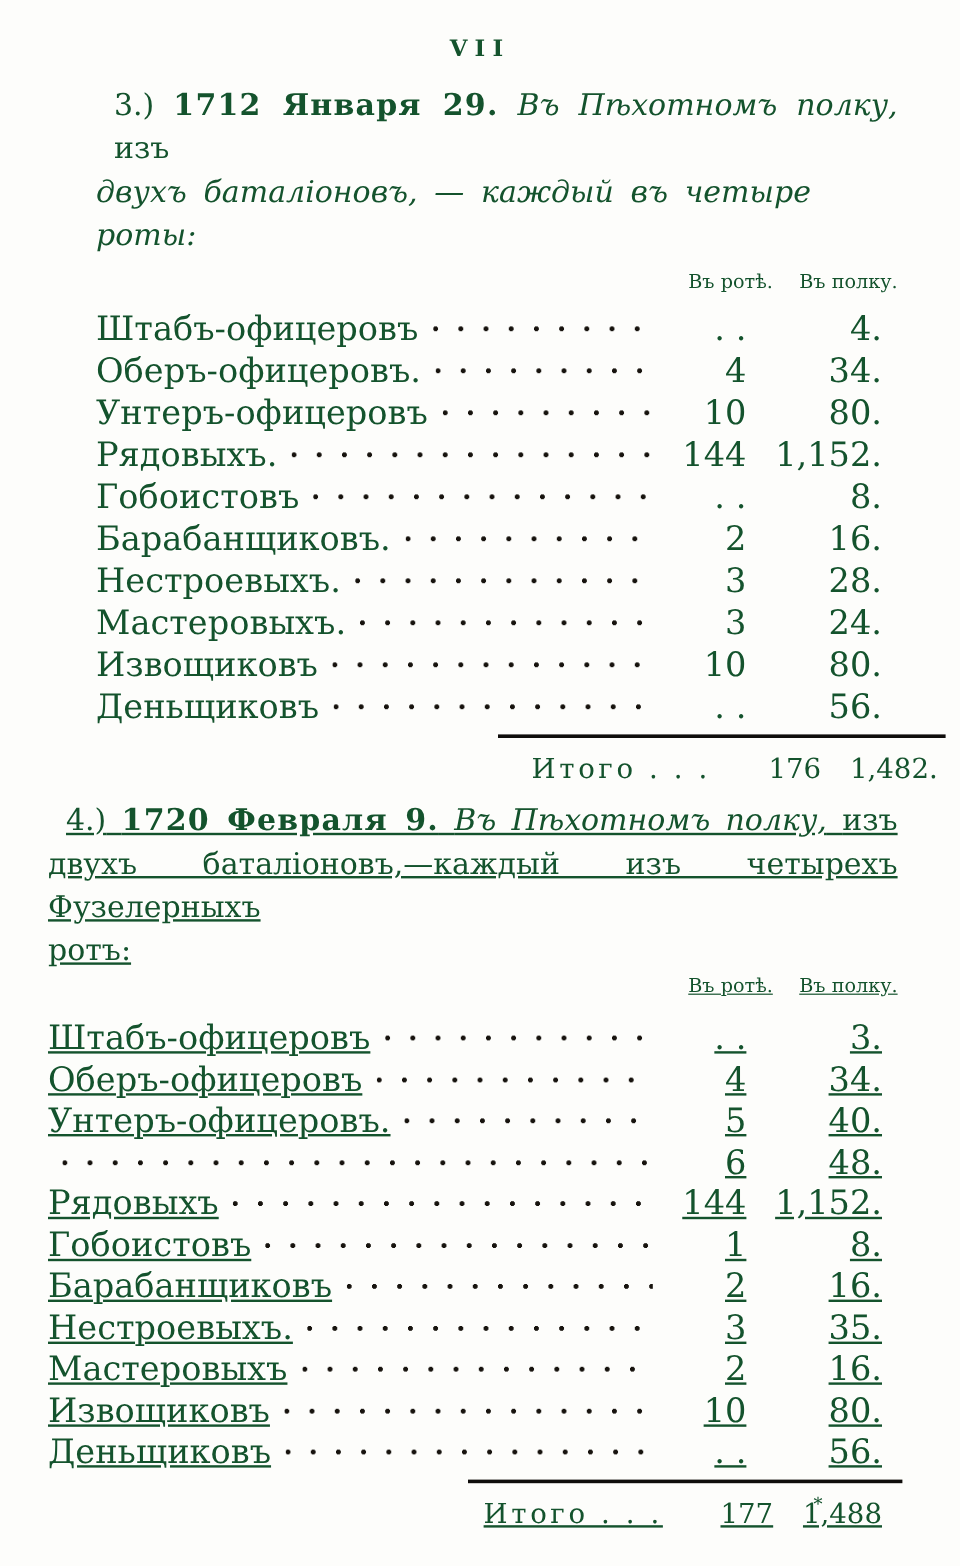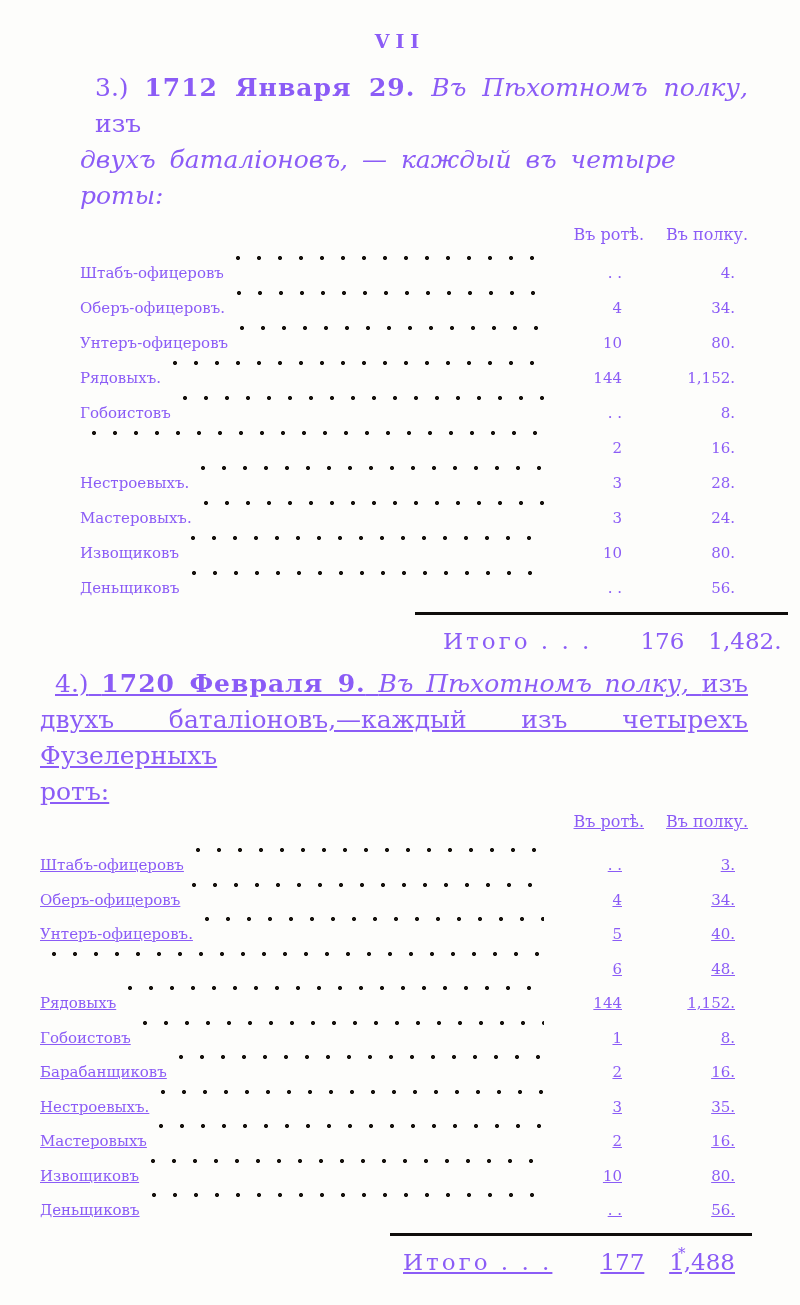--- a/index.html
+++ b/index.html
@@ -1,19 +1,19 @@
 <!DOCTYPE html>
 <html><head>
 <meta charset="utf-8">
 <style>
   html,body{margin:0;padding:0;}
   body{width:800px;height:1305px;background:#f4f4f2;}
   .page{
     position:relative;width:800px;height:1305px;background:#fdfdfb;
-    font-family:"DejaVu Serif","Liberation Serif",serif;color:#8b5cf6;
+    font-family:"DejaVu Serif","Liberation Serif",serif;color:#14532d;
     overflow:hidden;
   }
   .pagenum{
     position:absolute;top:30px;left:0;right:0;text-align:center;
     font-size:19px;font-weight:bold;letter-spacing:6px;
   }
   .sec{position:absolute;left:40px;right:52px;}
   .sec3{top:70px;margin-left:40px;}
   .sec4{top:666px;text-decoration:underline;}
   .hline{font-size:25px;line-height:36px;}
@@ -22,21 +22,21 @@
   .hbold{font-weight:bold;letter-spacing:1px;}
   .hital{font-style:italic;}
   .h2plain{word-spacing:6px;font-style:italic;}
   .colheads{
     display:flex;justify-content:flex-end;gap:22px;
     font-size:16px;line-height:22px;margin-top:10px;
   }
   .sec4 .colheads{margin-top:2px;line-height:20px;}
   .tbl{margin-top:10px;}
   .sec4 .tbl{margin-top:16px;}
-  .row{display:flex;align-items:flex-start;height:35px;line-height:35px;font-size:15px;}
+  .row{display:flex;align-items:center;height:35px;line-height:35px;font-size:28px;}
   .t2 .row{height:34.5px;line-height:34.5px;}
   .lbl{white-space:nowrap;}
   .leader{
     flex:1 1 auto;height:4px;margin:0 6px 0 12px;
     background-image:radial-gradient(circle at 2px 2px, #17130e 1.8px, rgba(0,0,0,0) 2.3px);
     background-size:21px 4px;background-repeat:repeat-x;background-position:left bottom;
   }
   .c1{width:72px;text-align:right;white-space:nowrap;}
   .c2{width:126px;text-align:right;white-space:nowrap;padding-right:13px;box-sizing:border-box;}
   .rule{height:3px;background:#0f0d0b;}
@@ -93,20 +93,21 @@
         <span class="c1">144</span>
         <span class="c2">1,152.</span>
       </div>
       <div class="row">
         <span class="lbl">Гобоистовъ</span>
         <span class="leader"></span>
         <span class="c1">. .</span>
         <span class="c2">8.</span>
       </div>
       <div class="row">
+        <span class="lbl">Барабанщиковъ.</span>
         <span class="leader"></span>
         <span class="c1">2</span>
         <span class="c2">16.</span>
       </div>
       <div class="row">
         <span class="lbl">Нестроевыхъ.</span>
         <span class="leader"></span>
         <span class="c1">3</span>
         <span class="c2">28.</span>
       </div>

